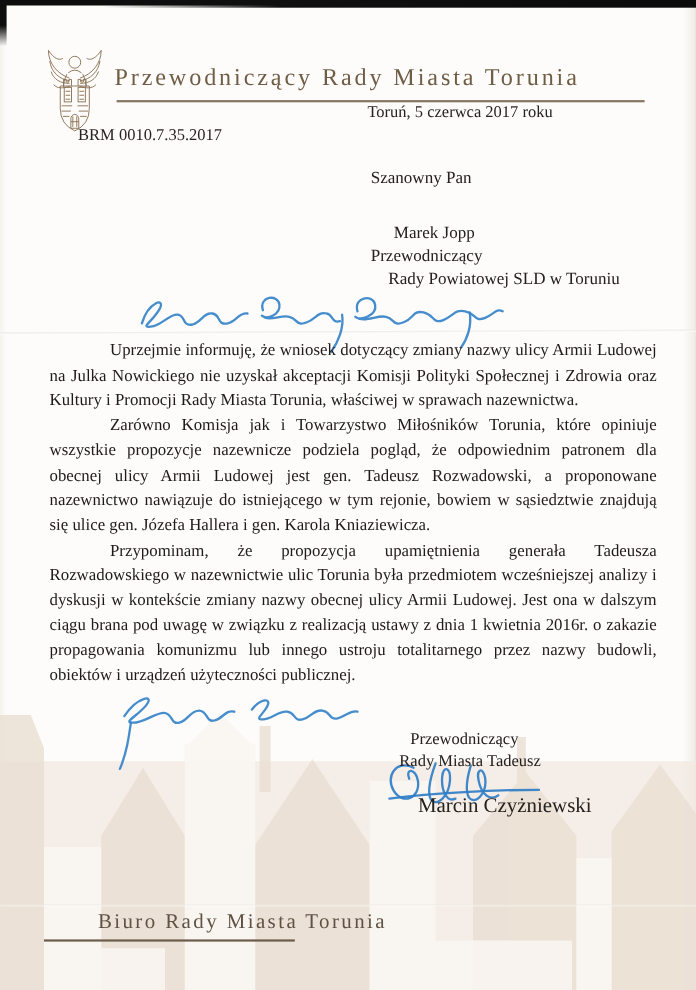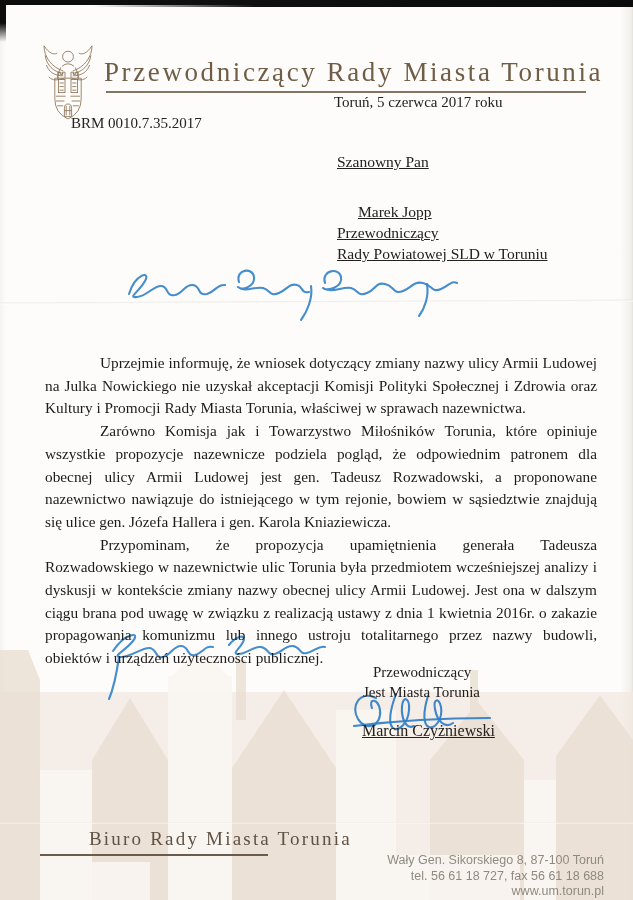--- a/index.html
+++ b/index.html
@@ -19,52 +19,51 @@
   .scan-wedge{position:absolute;left:0;top:0;width:6px;height:42px;background:linear-gradient(180deg,#0d0d0d 0%,#0d0d0d 55%,rgba(13,13,13,0) 100%);}
   .scan-top-right{position:absolute;right:0;top:0;width:540px;height:7px;background:linear-gradient(90deg,rgba(13,13,13,0) 0%,#101010 30%,#0b0b0b 100%);}
   .crease{position:absolute;left:0;width:633px;height:2px;background:linear-gradient(180deg,#e8e5de 0%,#ffffff 100%);opacity:.8;}
   .crease.c1{top:301px;transform:rotate(-.25deg);}
   .crease.c2{top:822px;opacity:.5;}
 
   
   .crest{position:absolute;left:38px;top:40px;width:60px;height:92px;}
   .header-title{
     position:absolute;left:104px;top:57px;width:500px;
-    font-size:27px;letter-spacing:2.6px;color:#6f5d46;white-space:nowrap;
+    font-size:22px;letter-spacing:2.6px;color:#6f5d46;white-space:nowrap;
   }
   .header-rule{position:absolute;left:106px;top:91px;width:480px;height:1.6px;background:#6f5d46;opacity:.85;}
   .date-line{position:absolute;left:334px;top:94px;font-size:15px;color:#262220;}
   .ref-number{position:absolute;left:71px;top:115px;font-size:15px;color:#262220;font-family:Liberation Serif, serif;}
 
   
-  .recipient-line{position:absolute;left:337px;font-size:15.5px;color:#24201d;white-space:nowrap;text-decoration:underline;}
-  .r1{top:153px;} .r2{top:203px;margin-left:21px;} .r3{top:224px;} .r4{top:245px;}
+  .recipient-line{position:absolute;left:337px;font-size:15.5px;color:#24201d;white-space:nowrap;}
+  .r1{top:153px;} .r2{top:203px;margin-left:21px;} .r3{top:224px;} .r4{top:245px;margin-left:16px;}
 
   
   .hw{position:absolute;overflow:visible;}
   .hw svg{overflow:visible;display:block;}
   .hw path{fill:none;stroke:#3583c9;stroke-width:2.1;stroke-linecap:round;stroke-linejoin:round;opacity:.92;}
   .hw-greeting{left:115px;top:264px;width:345px;height:48px;}
   .hw-closing{left:97px;top:625px;width:250px;height:48px;}
   .sig-scribble{left:346px;top:686px;width:148px;height:54px;}
   .sig-scribble path{stroke:#2f7ec7;}
 
   
   .body-text{
     position:absolute;left:45px;top:308px;width:552px;
     font-size:15.3px;line-height:22.7px;text-align:justify;color:#1d1a18;
     z-index:2;
-    margin-top:44px;
   }
   .body-text p{margin:0;text-indent:55px;}
 
   
   .sig-role{position:absolute;font-size:15px;color:#24201d;white-space:nowrap;z-index:2;}
   .sr1{left:373px;top:664px;} .sr2{left:363px;top:684px;}
-  .sig-name{position:absolute;left:362px;top:722px;font-size:16px;color:#24201d;white-space:nowrap;z-index:2;text-decoration:underline;}
+  .sig-name{position:absolute;left:380px;top:722px;font-size:19px;color:#24201d;white-space:nowrap;z-index:2;}
 
   
   .watermark{position:absolute;left:0;top:640px;width:633px;height:260px;z-index:0;}
 
   
   .footer-office{
     position:absolute;left:41px;top:828px;
     font-size:19px;letter-spacing:2.2px;color:#5f5244;white-space:nowrap;z-index:2;padding-left:48px;
   }
   .footer-underline{position:absolute;left:40px;top:854px;width:228px;height:1.6px;background:#6b5c4b;z-index:2;}
@@ -170,32 +169,27 @@
 
   <div class="hw hw-closing" aria-label="Z wyrazami szacunku">
     <svg width="250" height="48" viewBox="0 0 250 48">
       <path d="M16,26 C28,8 44,6 36,16 C28,26 14,32 24,32 C34,32 44,23 52,23 C60,23 58,34 66,32 C74,30 76,21 84,21 C92,21 90,32 98,30 C106,28 108,20 116,22"></path>
       <path d="M22,32 C20,46 18,60 12,74"></path>
       <path d="M132,20 C140,10 150,9 146,17 C142,25 134,29 142,29 C150,29 156,21 164,22 C172,23 170,31 178,29 C186,27 188,20 196,21 C204,22 202,30 210,28 C218,26 222,20 228,22"></path>
     </svg>
   </div>
 
   <div class="sig-role sr1">Przewodniczący</div>
-  <div class="sig-role sr2">Jest Miasta Torunia</div>
+  <div class="sig-role sr2">Rady Miasta Tadeusz</div>
   <div class="hw sig-scribble" aria-label="Marcin Czyżniewski">
     <svg width="148" height="54" viewBox="0 0 148 54">
       <path d="M30,12 C14,4 4,20 12,33 C20,46 36,40 34,24 C32,12 22,12 26,22"></path>
       <path d="M50,8 C44,24 42,38 47,42 C52,46 62,38 63,24 C64,12 57,9 56,20 C55,32 60,44 68,40"></path>
       <path d="M82,10 C77,26 77,39 83,41 C89,43 97,33 95,21 C93,11 87,13 89,23 C91,35 99,43 107,37"></path>
       <path d="M8,40 C48,35 104,32 144,32"></path>
     </svg>
   </div>
   <div class="sig-name">Marcin Czyżniewski</div>
 
   <div class="footer-office">Biuro Rady Miasta Torunia</div>
   <div class="footer-underline"></div>
-  <div class="footer-address">
-    <div>Wały Gen. Sikorskiego 8, 87-100 Toruń</div>
-    <div>tel.  56 61 18 727,  fax  56 61 18 688</div>
-    <div>www.um.torun.pl</div>
-  </div>
 
 </div>
 
 </body></html>

